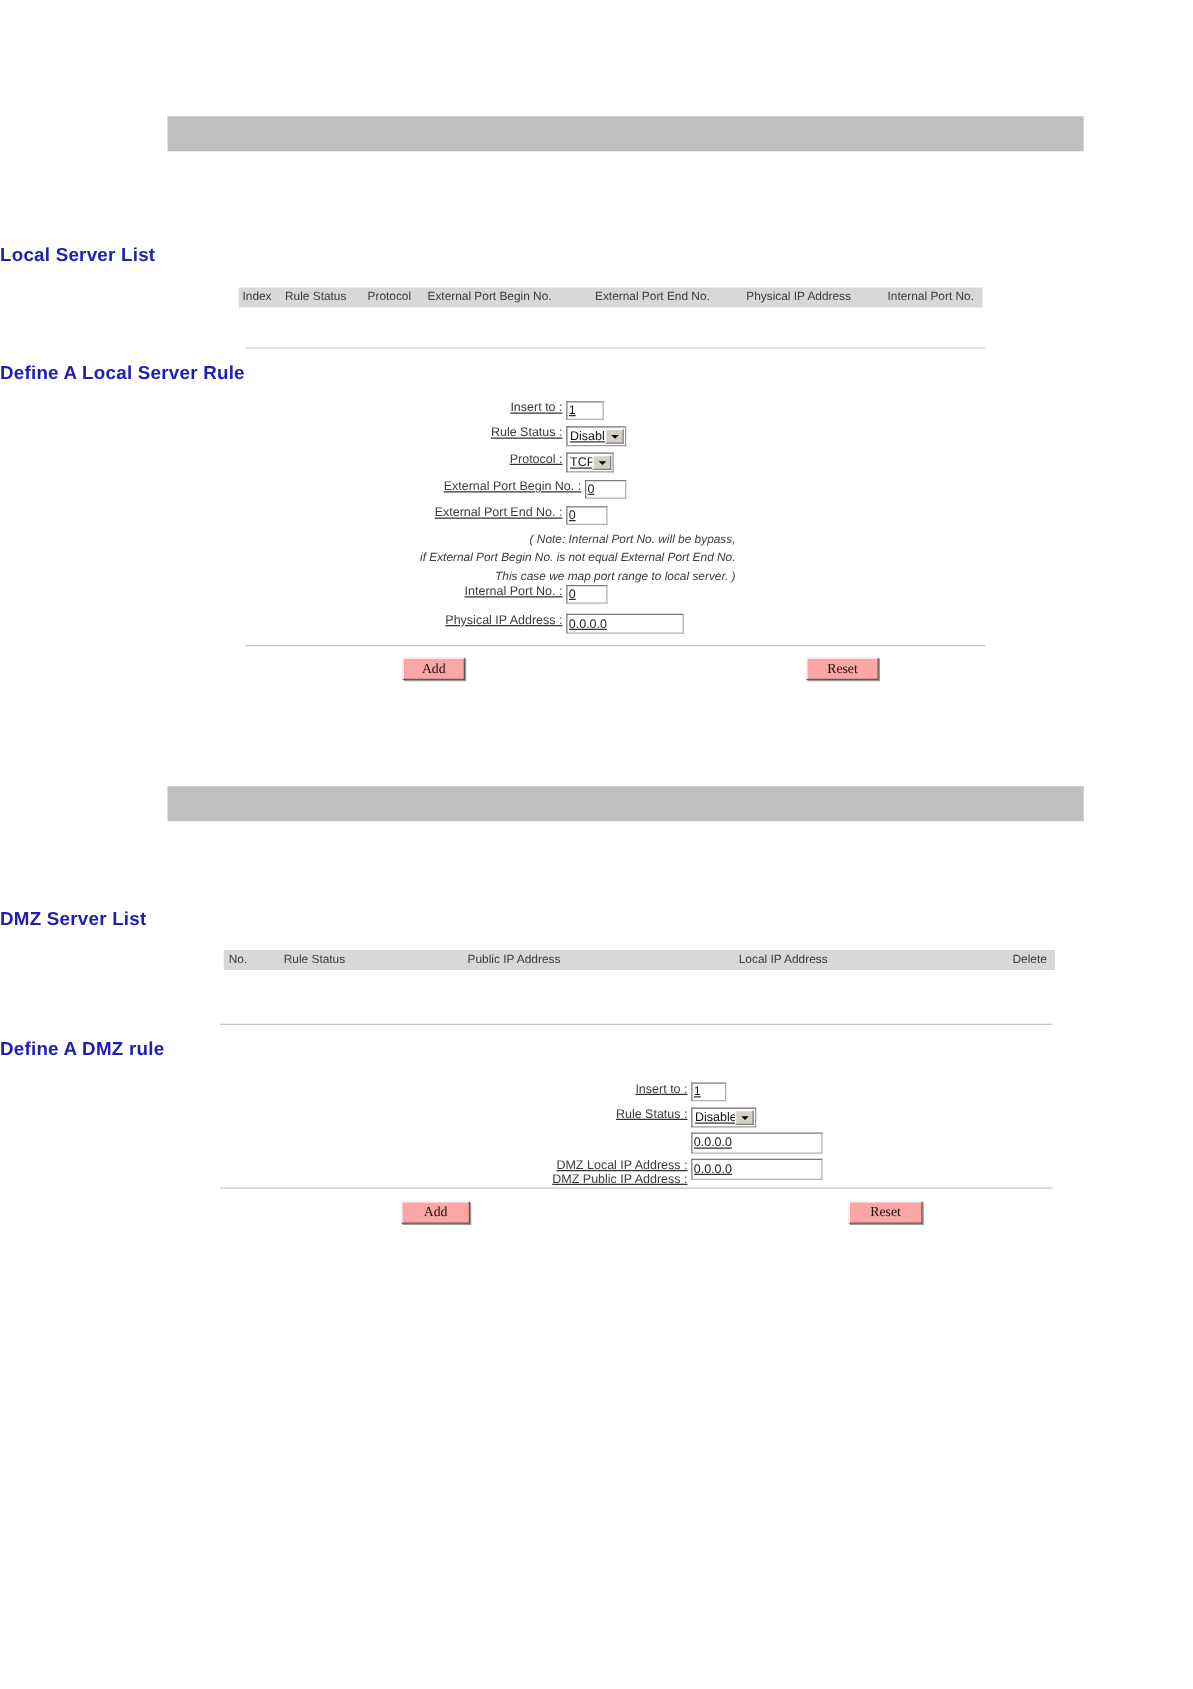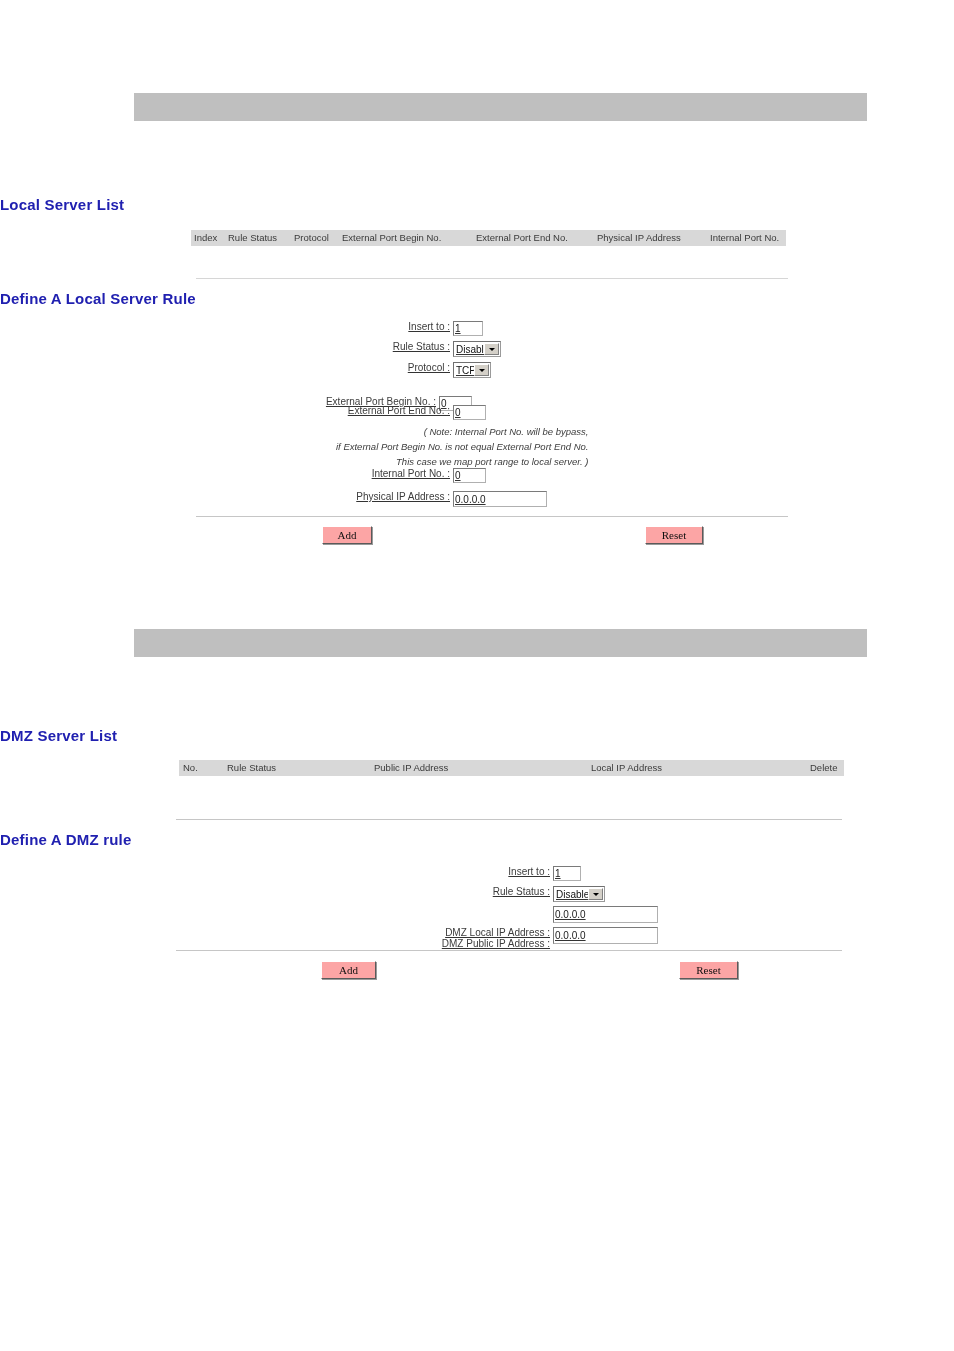--- a/index.html
+++ b/index.html
@@ -191,21 +191,21 @@
 <div class="form-row" style="left:330px; top:362px;">
   <span class="form-label" style="width:120px;">Protocol :</span>
   <div class="sel" style="width:38px;">
     <span class="sel-text">TCP</span>
     <span class="arrowbox">
         <span class="tri"></span>
       </span>
   </div>
 </div>
 
-<div class="form-row" style="left:316px; top:384px;margin-top:12px;">
+<div class="form-row" style="left:345px; top:384px;">
   <span class="form-label" style="width:120px;">External Port Begin No. :</span>
   <input class="tf" style="width: 33px;" type="text" value="0">
 </div>
 
 <div class="form-row" style="left:330px; top:405px;">
   <span class="form-label" style="width:120px;">External Port End No. :</span>
   <input class="tf" style="width: 33px;" type="text" value="0">
 </div>
 
 <div class="note" style="left:336px; top:424px;">

